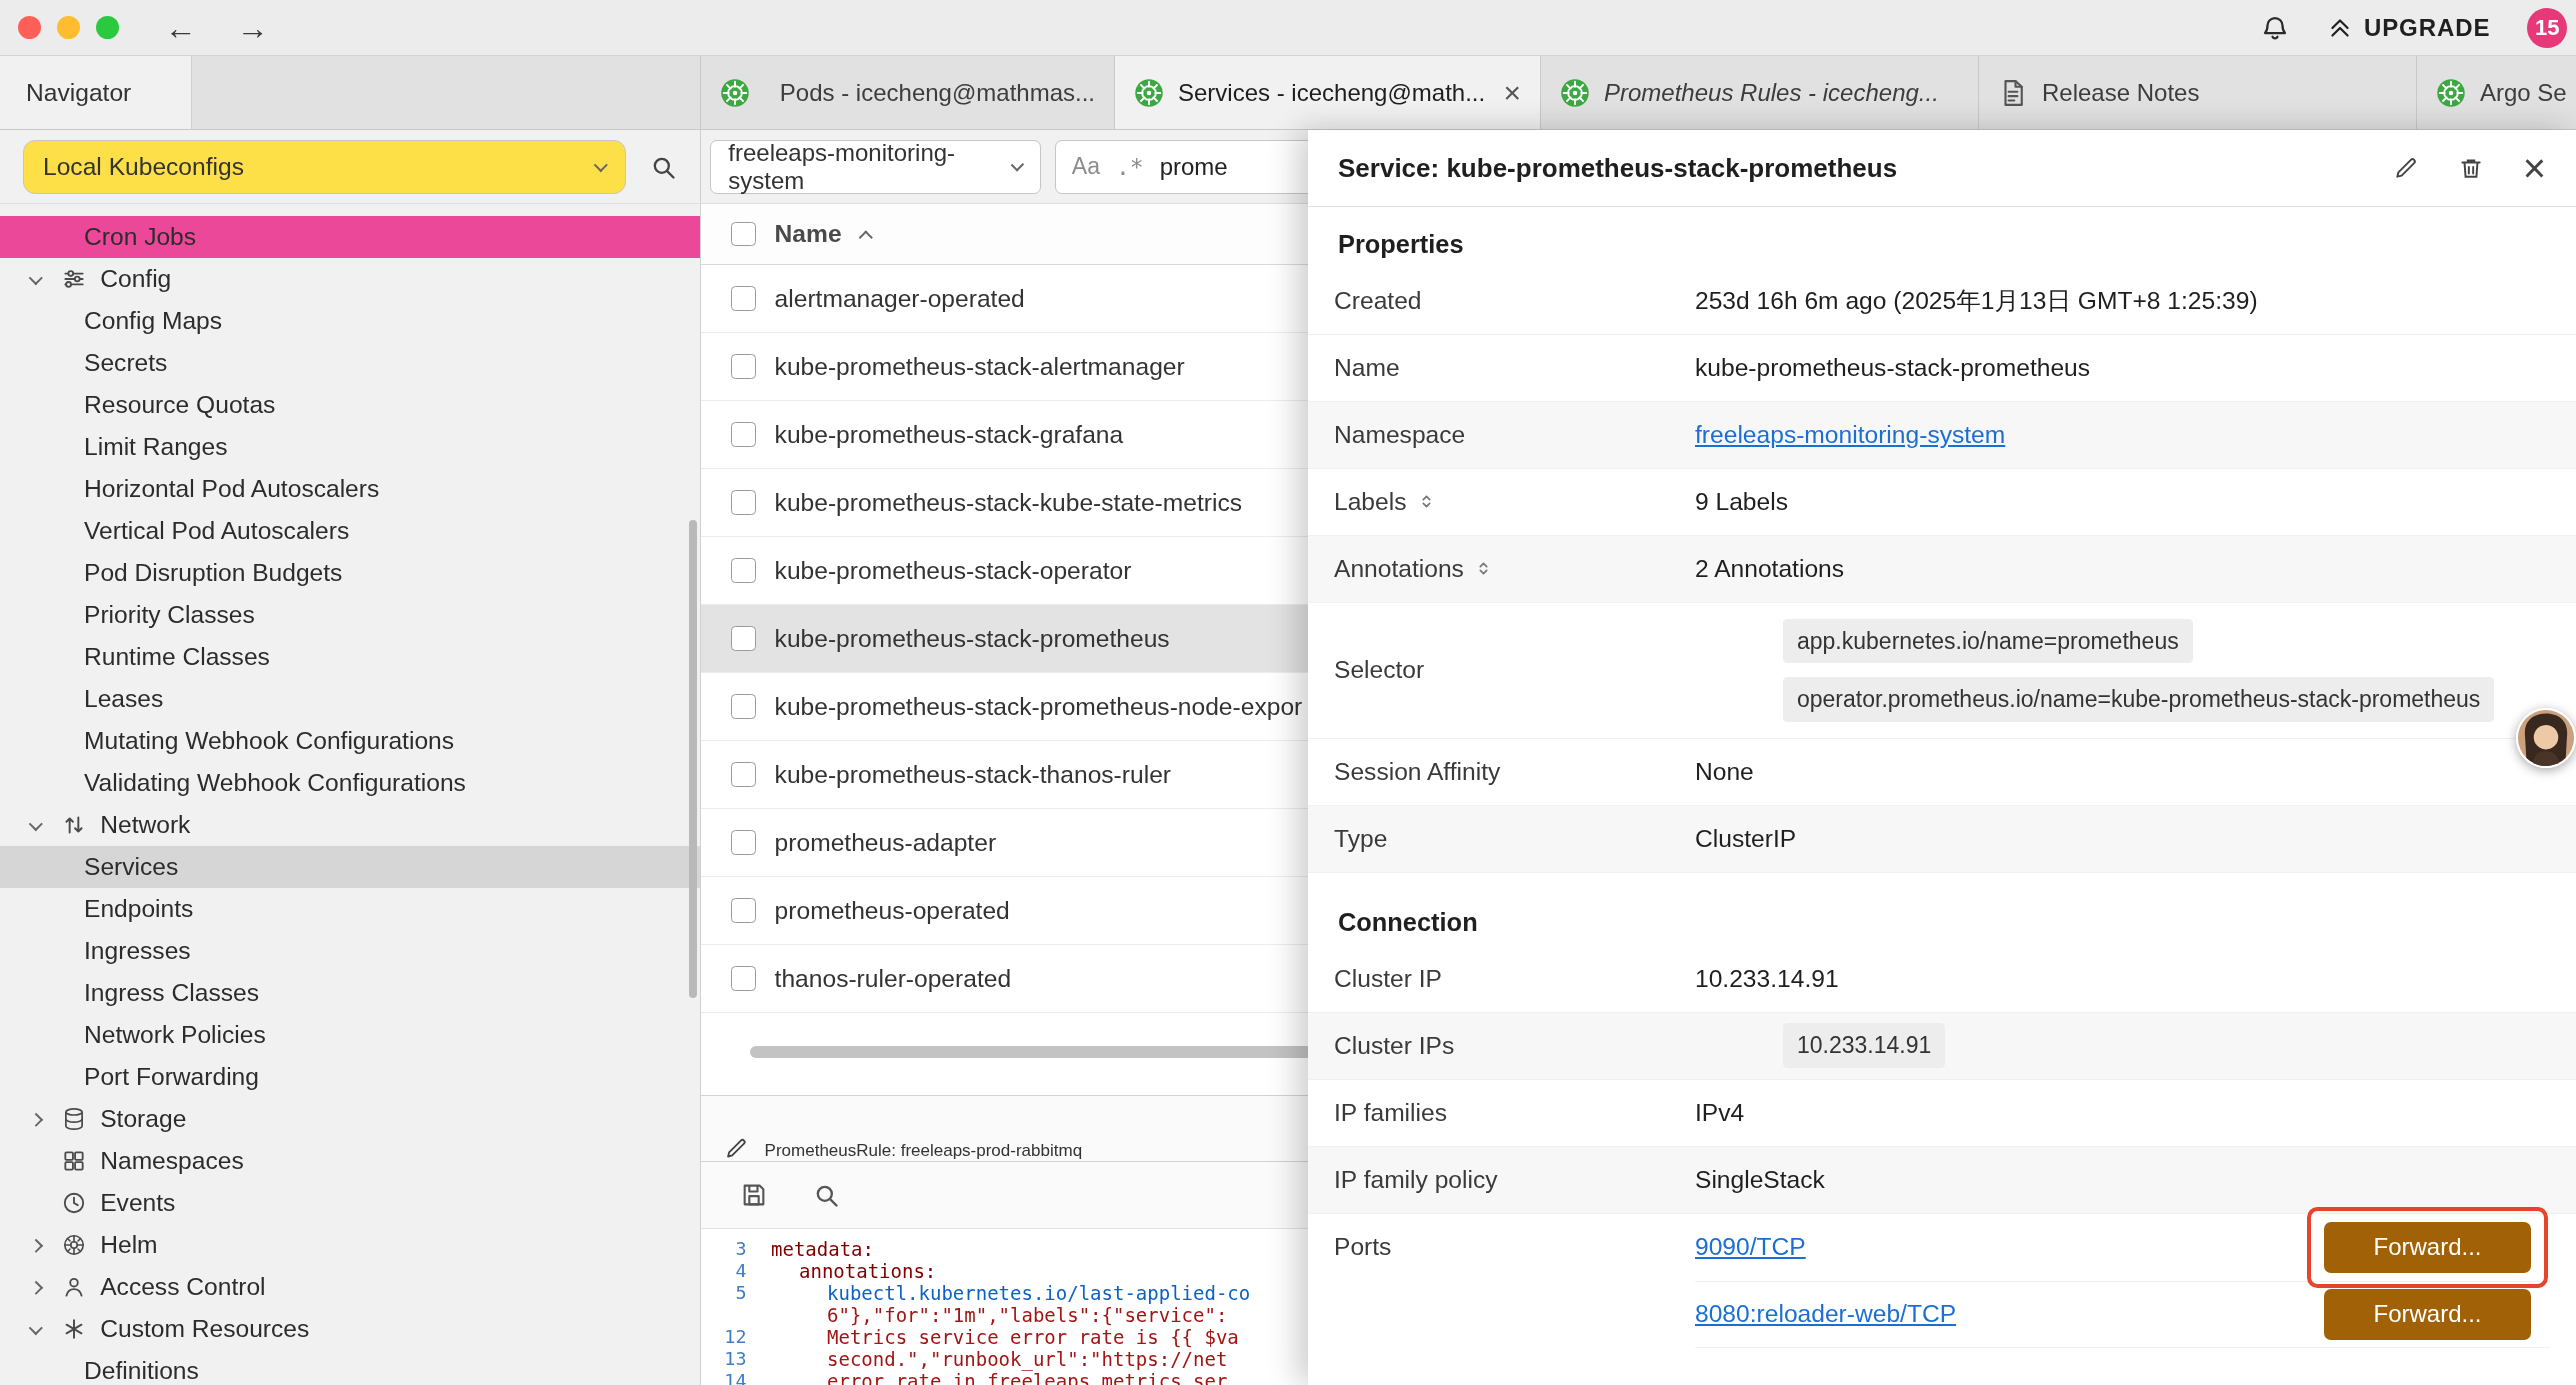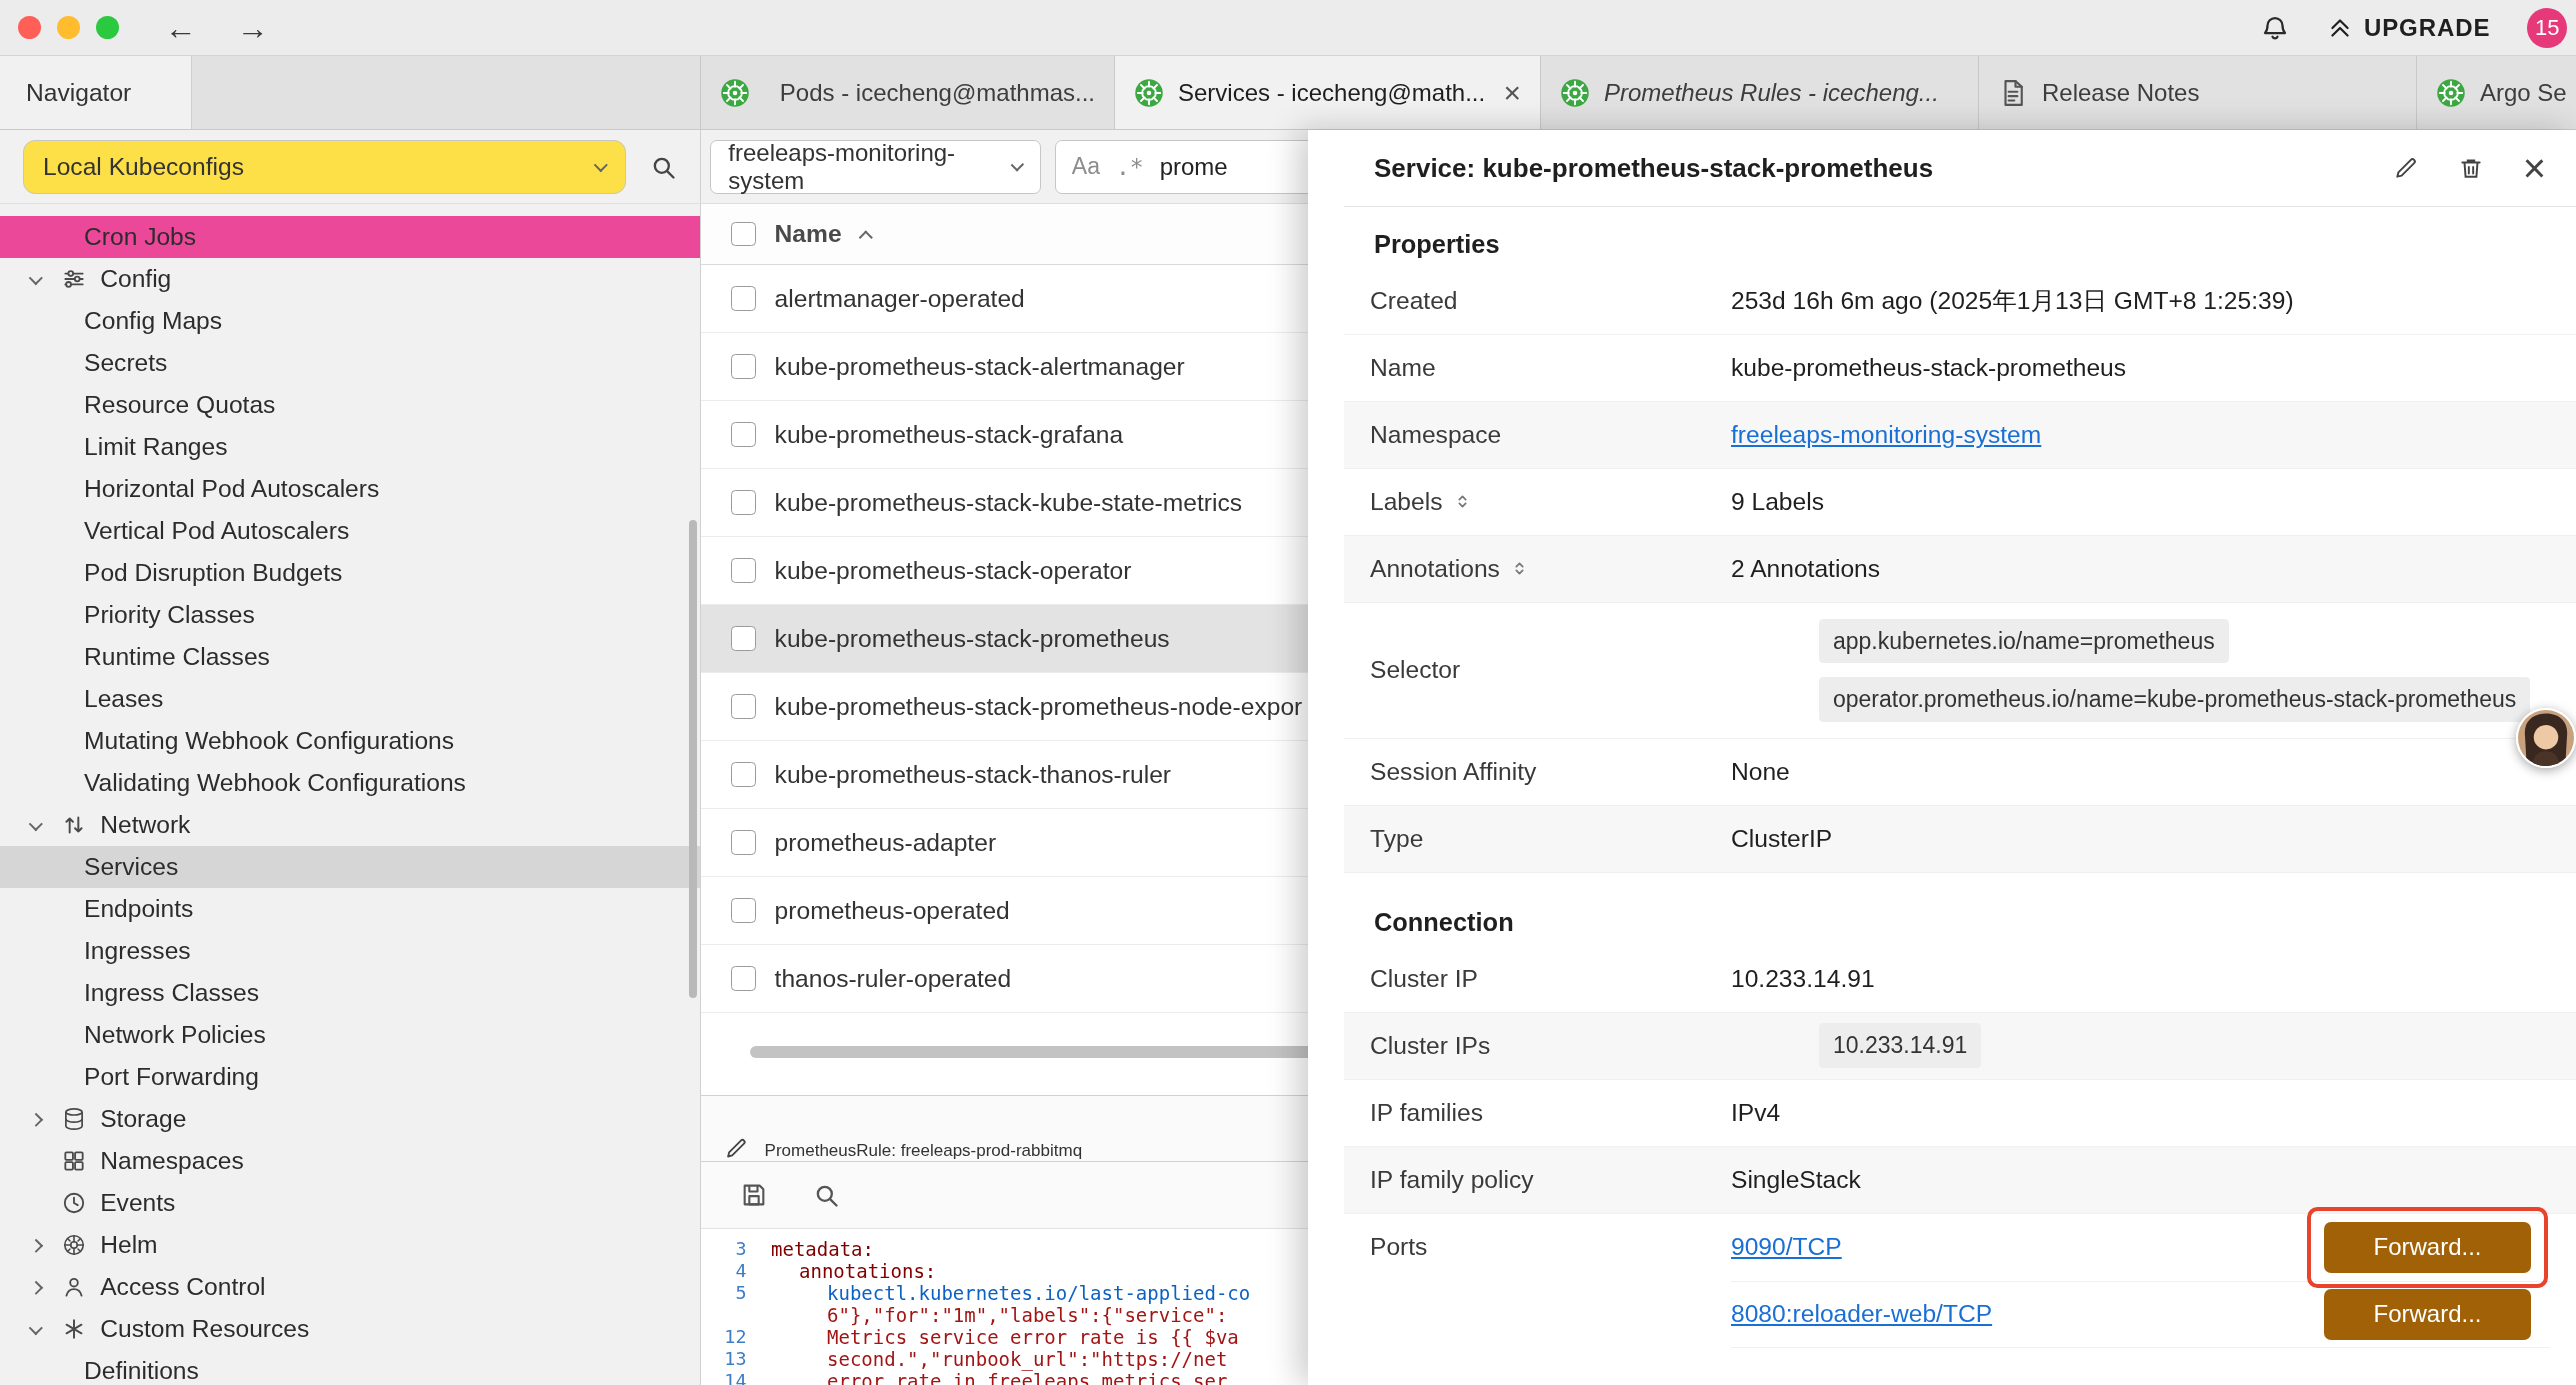--- a/index.html
+++ b/index.html
@@ -13,21 +13,21 @@
   .lights { display: flex; gap: 16px; align-items: center; }
   .light { width: 23px; height: 23px; border-radius: 50%; display: inline-block; }
   .light.red { background: #ff5f57; } .light.yellow { background: #febc2e; } .light.green { background: #2ac940; }
   .nav-arrows { display: flex; gap: 40px; margin-left: 46px; font-size: 32px; color: #3a3a3a; }
   .arrow { line-height: 1; }
   .tb-right { margin-left: auto; display: flex; align-items: center; gap: 37px; }
   .tb-icon svg, .upgrade svg { display: block; }
   .upgrade { display: flex; align-items: center; gap: 10.5px; font-size: 24px; font-weight: 600;
              letter-spacing: 0.9px; color: #1f1f1f; }
   .badge { width: 40px; height: 40px; border-radius: 50%; background: #e5397a; color: #fff;
-           font-size: 22px; font-weight: 400; display: flex; align-items: center; justify-content: center;
+           font-size: 22px; font-weight: 700; display: flex; align-items: center; justify-content: center;
            margin-right: -8.8px; flex-shrink: 0; }
 
   
   .tabrow { height: 74px; display: flex; background: #e1e1e1; border-bottom: 0.9px solid #c9c9c9; }
   .nav-zone { width: 701px; display: flex; border-right: 0.9px solid #c9c9c9; background: #e1e1e1; flex-shrink: 0; }
   .navigator-tab { width: 192px; background: #f1f1f1; display: flex; align-items: center;
                    padding-left: 26px; font-size: 24.6px; color: #333; border-right: 0.9px solid #cfcfcf; }
   .tabs-zone { flex: 1; display: flex; min-width: 0; }
   .tab { display: flex; align-items: center; gap: 14px; padding: 0 19px; border-right: 0.9px solid #c9c9c9;
          font-size: 24px; color: #3d3d3d; white-space: nowrap; overflow: hidden; flex-shrink: 0; }
@@ -102,21 +102,21 @@
   .etools svg { width: 28px; height: 28px; display: block; }
   .editor { flex: 1; background: #fff; padding-top: 8.8px; font-family: "DejaVu Sans Mono", monospace; overflow: hidden; }
   .codeline { display: flex; height: 22px; line-height: 22px; font-size: 19px; }
   .gutter { width: 63px; flex-shrink: 0; text-align: right; padding-right: 17.5px; color: #3f7cc6; font-size: 18.4px; }
   .code { white-space: pre; }
   .code.ind1 { padding-left: 7px; } .code.ind2 { padding-left: 35px; } .code.ind3 { padding-left: 63px; }
   .tk-key { color: #800000; } .tk-key-blue { color: #0b62c4; } .tk-string { color: #a31515; }
 
   
   .detail { position: absolute; left: 1308px; top: 130px; right: 0; bottom: 0; background: #fff;
-            box-shadow: -10.5px 0 30px rgba(0,0,0,0.2); z-index: 20; display: flex; flex-direction: column; padding-left: 36px; }
+            box-shadow: -10.5px 0 30px rgba(0,0,0,0.2); z-index: 20; display: flex; flex-direction: column; }
   .dp-header { height: 77px; display: flex; align-items: center; padding: 0 30px;
                border-bottom: 0.9px solid #e2e2e2; flex-shrink: 0; }
   .dp-title { font-size: 26px; font-weight: 700; color: #1f1f1f; }
   .dp-actions { margin-left: auto; display: flex; align-items: center; gap: 39px; }
   .dp-ic svg { width: 26px; height: 26px; display: block; }
   .dp-close { font-size: 40px; color: #444; line-height: 1; }
   .dp-body { flex: 1; overflow: hidden; }
   .dp-sec { font-size: 25.4px; font-weight: 700; color: #1f1f1f; margin: 23px 30px 8.8px; }
   .dp-sec.second { margin-top: 35px; }
   .dp-row { min-height: 67px; display: flex; align-items: center; padding: 0 26px; border-bottom: 0.9px solid #f0f0f0; }

